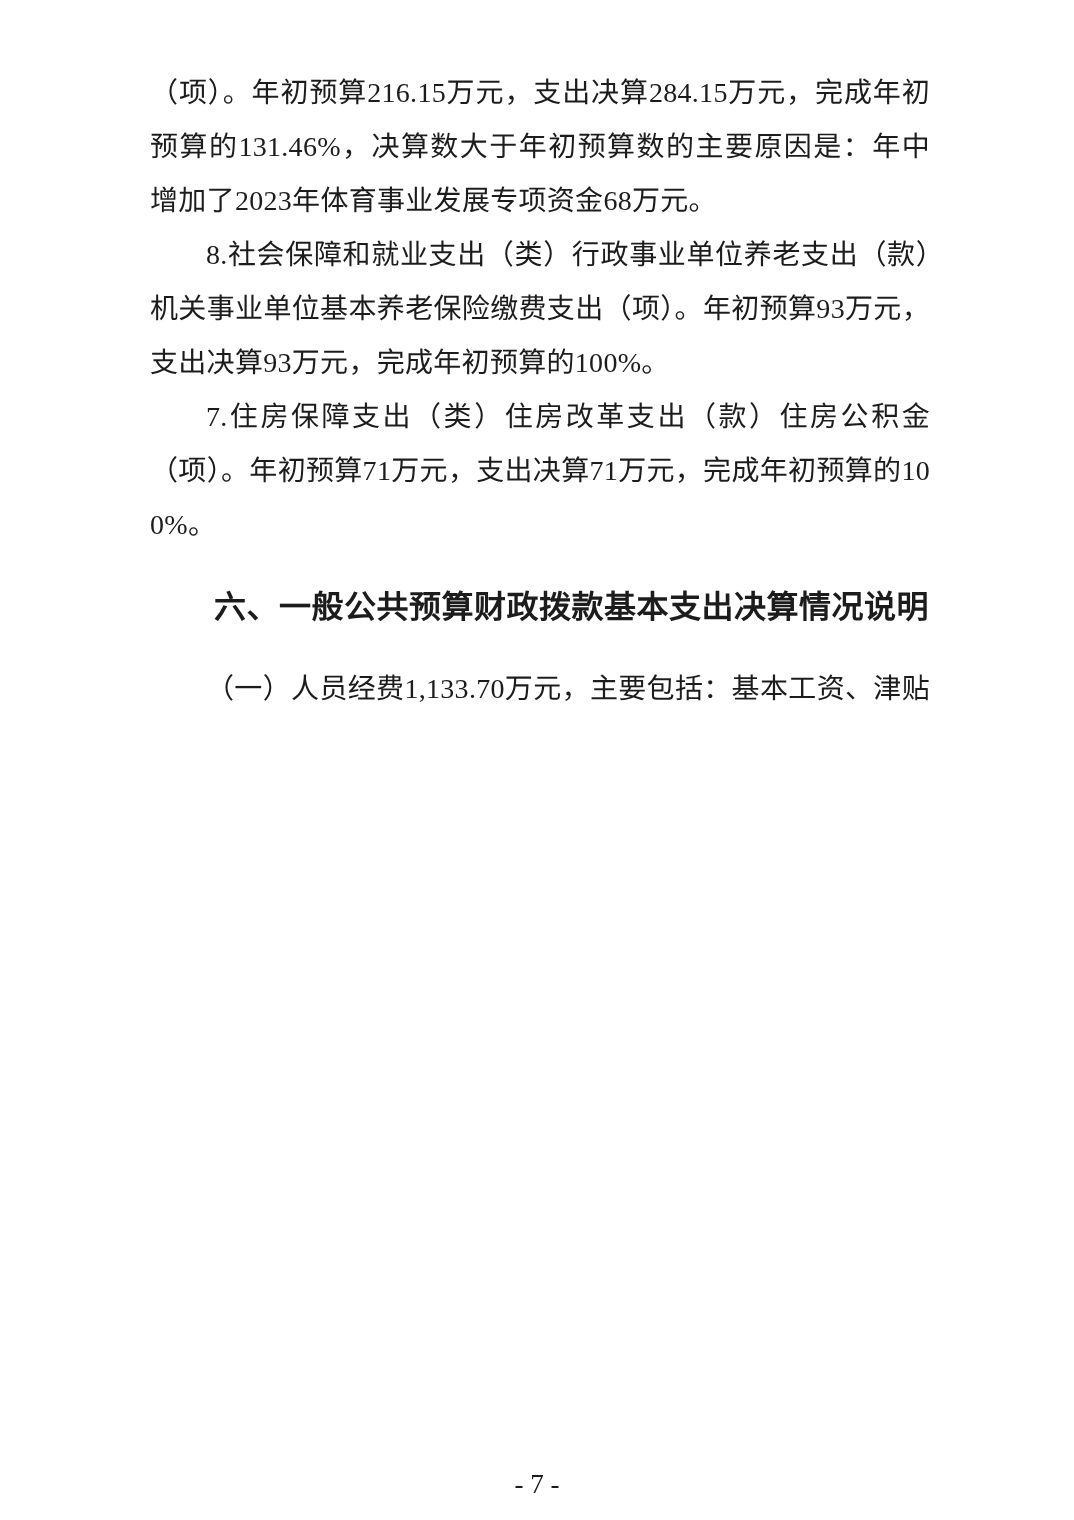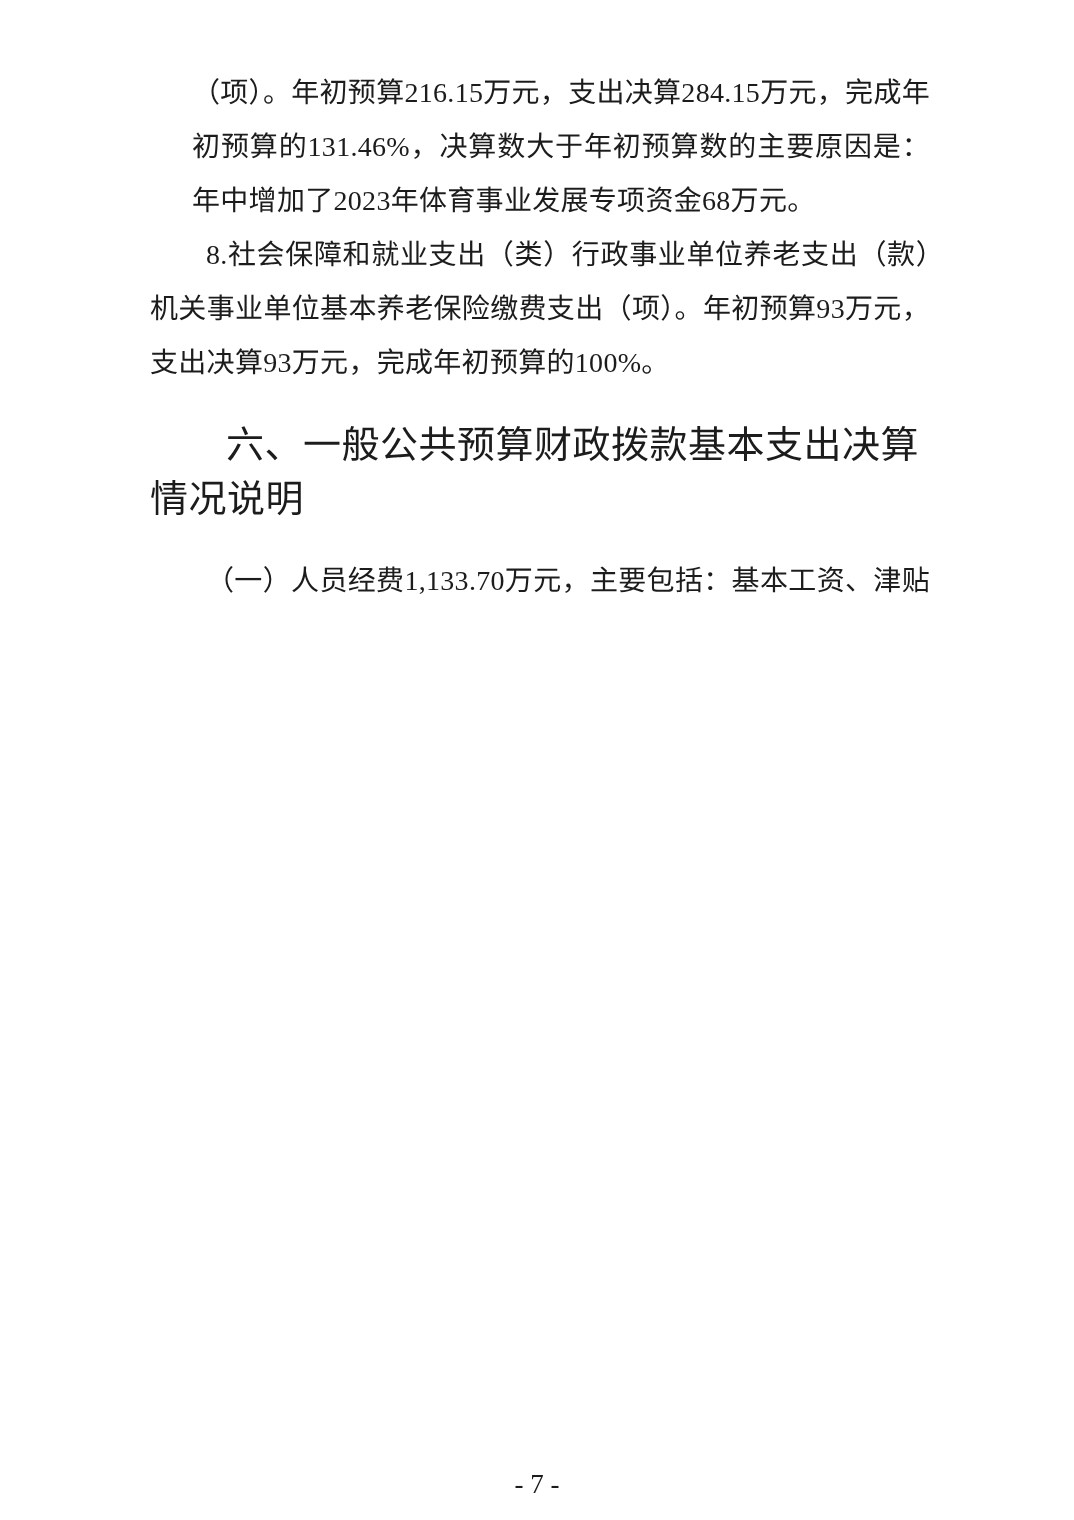--- a/index.html
+++ b/index.html
@@ -27,27 +27,27 @@
   p.para {
     margin: 0;
     font-size: 28px;
     line-height: 54px;
     text-align: justify;
     text-justify: inter-character;
     text-indent: 2em;
     letter-spacing: 0.3px;
     word-break: break-all;
   }
-  p.no-indent { text-indent: 0; margin-left: 42px; }
+  p.no-indent { text-indent: 0; }
   p.justify-last { text-align-last: justify; }
   h2.heading {
     margin: 28px 0;
-    font-size: 38px;
+    font-size: 32px;
     line-height: 54px;
-    font-weight: normal;
+    font-weight: bold;
     font-family: "Liberation Sans", "DejaVu Sans", sans-serif;
     text-indent: 2em;
     letter-spacing: 0.5px;
   }
   .footer {
     position: absolute;
     left: 0;
     top: 1464px;
     width: 100%;
     text-align: center;
@@ -60,20 +60,21 @@
 
 <div class="page">
   <main class="content">
 
     <p class="para no-indent">（项）。年初预算216.15万元，支出决算284.15万元，完成年初预算的131.46%，决算数大于年初预算数的主要原因是：年中增加了2023年体育事业发展专项资金68万元。</p>
 
     <p class="para">8.社会保障和就业支出（类）行政事业单位养老支出（款）机关事业单位基本养老保险缴费支出（项）。年初预算93万元，支出决算93万元，完成年初预算的100%。</p>
 
 
 
+    <p class="para">7.住房保障支出（类）住房改革支出（款）住房公积金（项）。年初预算71万元，支出决算71万元，完成年初预算的100%。</p>
 
 
     <h2 class="heading">六、一般公共预算财政拨款基本支出决算情况说明</h2>
 
 
     <p class="para justify-last">（一）人员经费1,133.70万元，主要包括：基本工资、津贴</p>
 
   </main>
 
   <footer class="footer">

